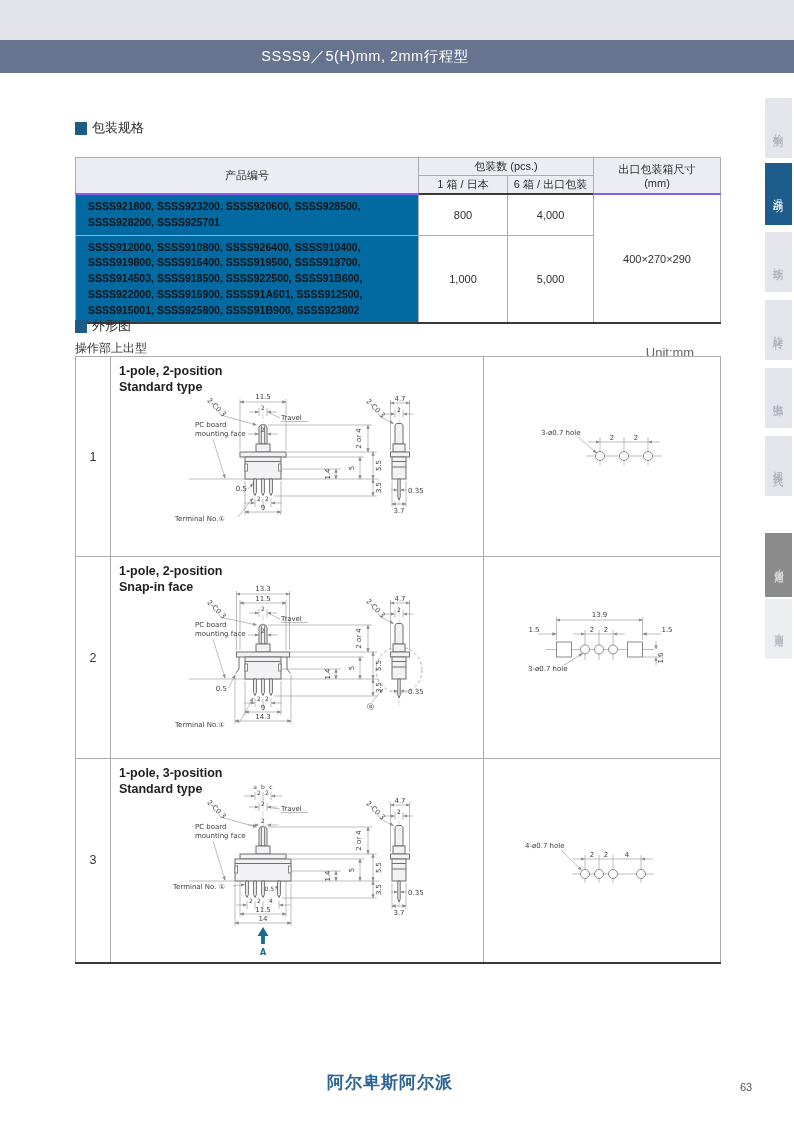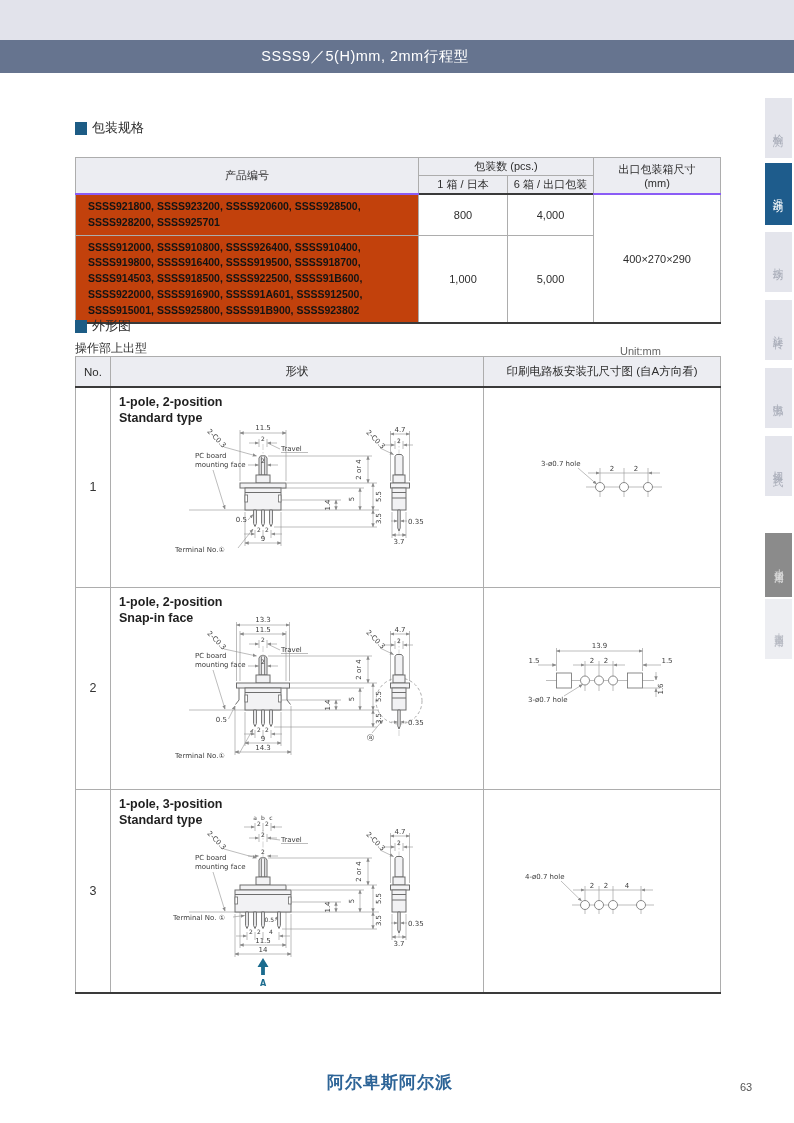--- a/index.html
+++ b/index.html
@@ -13,30 +13,30 @@
   .vtab span{writing-mode:vertical-rl;text-orientation:upright;letter-spacing:3px}
   .st1{top:98px;height:60px}.st2{top:163px;height:62px;background:#1e5c8c;color:#fff}
   .st3{top:232px;height:60px}.st4{top:300px;height:60px}.st5{top:368px;height:60px}.st6{top:436px;height:60px}
   .st7{top:533px;height:64px;background:#8b8b8b;color:#dcdcdc;font-size:9.5px}
   .st8{top:599px;height:60px;background:#edeef2;color:#b5b8c1;font-size:9.5px}
   .st7 span,.st8 span{letter-spacing:2px}
   
   .sec{position:absolute;left:75px;display:flex;align-items:center;gap:5px;font-size:13px;color:#2b2b2b}
   .mk{display:inline-block;width:12px;height:13px;background:#1d5c85}
   .sub{position:absolute;left:75px;font-size:12px;color:#333}
-  .unit{position:absolute;left:620px;top:345px;width:100px;text-align:left;font-size:11px;color:#666}
+  .unit{position:absolute;left:620px;top:345px;width:100px;text-align:center;font-size:13px;color:#666}
   
   table{border-collapse:collapse;table-layout:fixed}
   .pk{position:absolute;left:75px;top:157px;width:645px;border:1px solid #b0b0b0;border-bottom:2px solid #3a3a3a}
   .pk td{border:1px solid #adadad;font-size:11px;color:#2d2d2d;text-align:center;vertical-align:middle}
   .pk tr.h1 td,.pk tr.h2 td{background:#ecedf2;font-size:11px}
   .pk td.hdrspan{background:#ecedf2}
   .pk tr.h2>td{border-bottom:2px solid #3a3a3a}
   .pk td.hvy{border-bottom:2px solid #8b5cf6}
-  .pk td.prod{background:#c2410c;text-align:left;font-weight:bold;font-size:10.5px;color:#141414;
+  .pk td.prod{background:#0369a1;text-align:left;font-weight:bold;font-size:10.5px;color:#141414;
     padding:4px 12px;line-height:1.5}
   .ot{position:absolute;left:75px;top:356px;width:645px;border:1px solid #b0b0b0;border-bottom:2px solid #3a3a3a}
   .ot td{border:1px solid #adadad;font-size:11.5px;color:#2d2d2d}
   .ot tr.oh td{background:#ecedf2;text-align:center;height:27px;border-bottom:2px solid #3a3a3a}
   .ot td.no{ text-align:center;vertical-align:middle;font-size:12.5px;color:#333}
   .ot td.cell{position:relative;padding:11px;vertical-align:top}
   .dtitle{position:absolute;left:8px;top:6px;font-weight:bold;font-size:12.5px;color:#1f1f1f;line-height:1.3;z-index:2}
   svg.draw{position:absolute;left:0;top:0}
   
   .ln{fill:none;stroke:#6e6e6e;stroke-width:1}
@@ -134,25 +134,20 @@
 <div class="sub" style="top:340px">操作部上出型</div>
 <div class="unit">Unit:mm</div>
 
 <table class="ot">
   <colgroup>
       <col style="width:35px">
       <col style="width:373px">
       <col style="width:237px">
     </colgroup>
   <tbody>
-      <tr class="oh">
-    <td>No.</td>
-    <td>形状</td>
-    <td>印刷电路板安装孔尺寸图 (自A方向看)</td>
-  </tr>
 
   <tr style="height:200px">
     <td class="no">1</td>
     <td class="cell">
       <div class="dtitle">
         <div>1-pole, 2-position</div>
         <div>Standard type</div>
       </div>
       <svg class="draw" width="371" height="200" viewBox="0 0 371 200">
         <defs>

